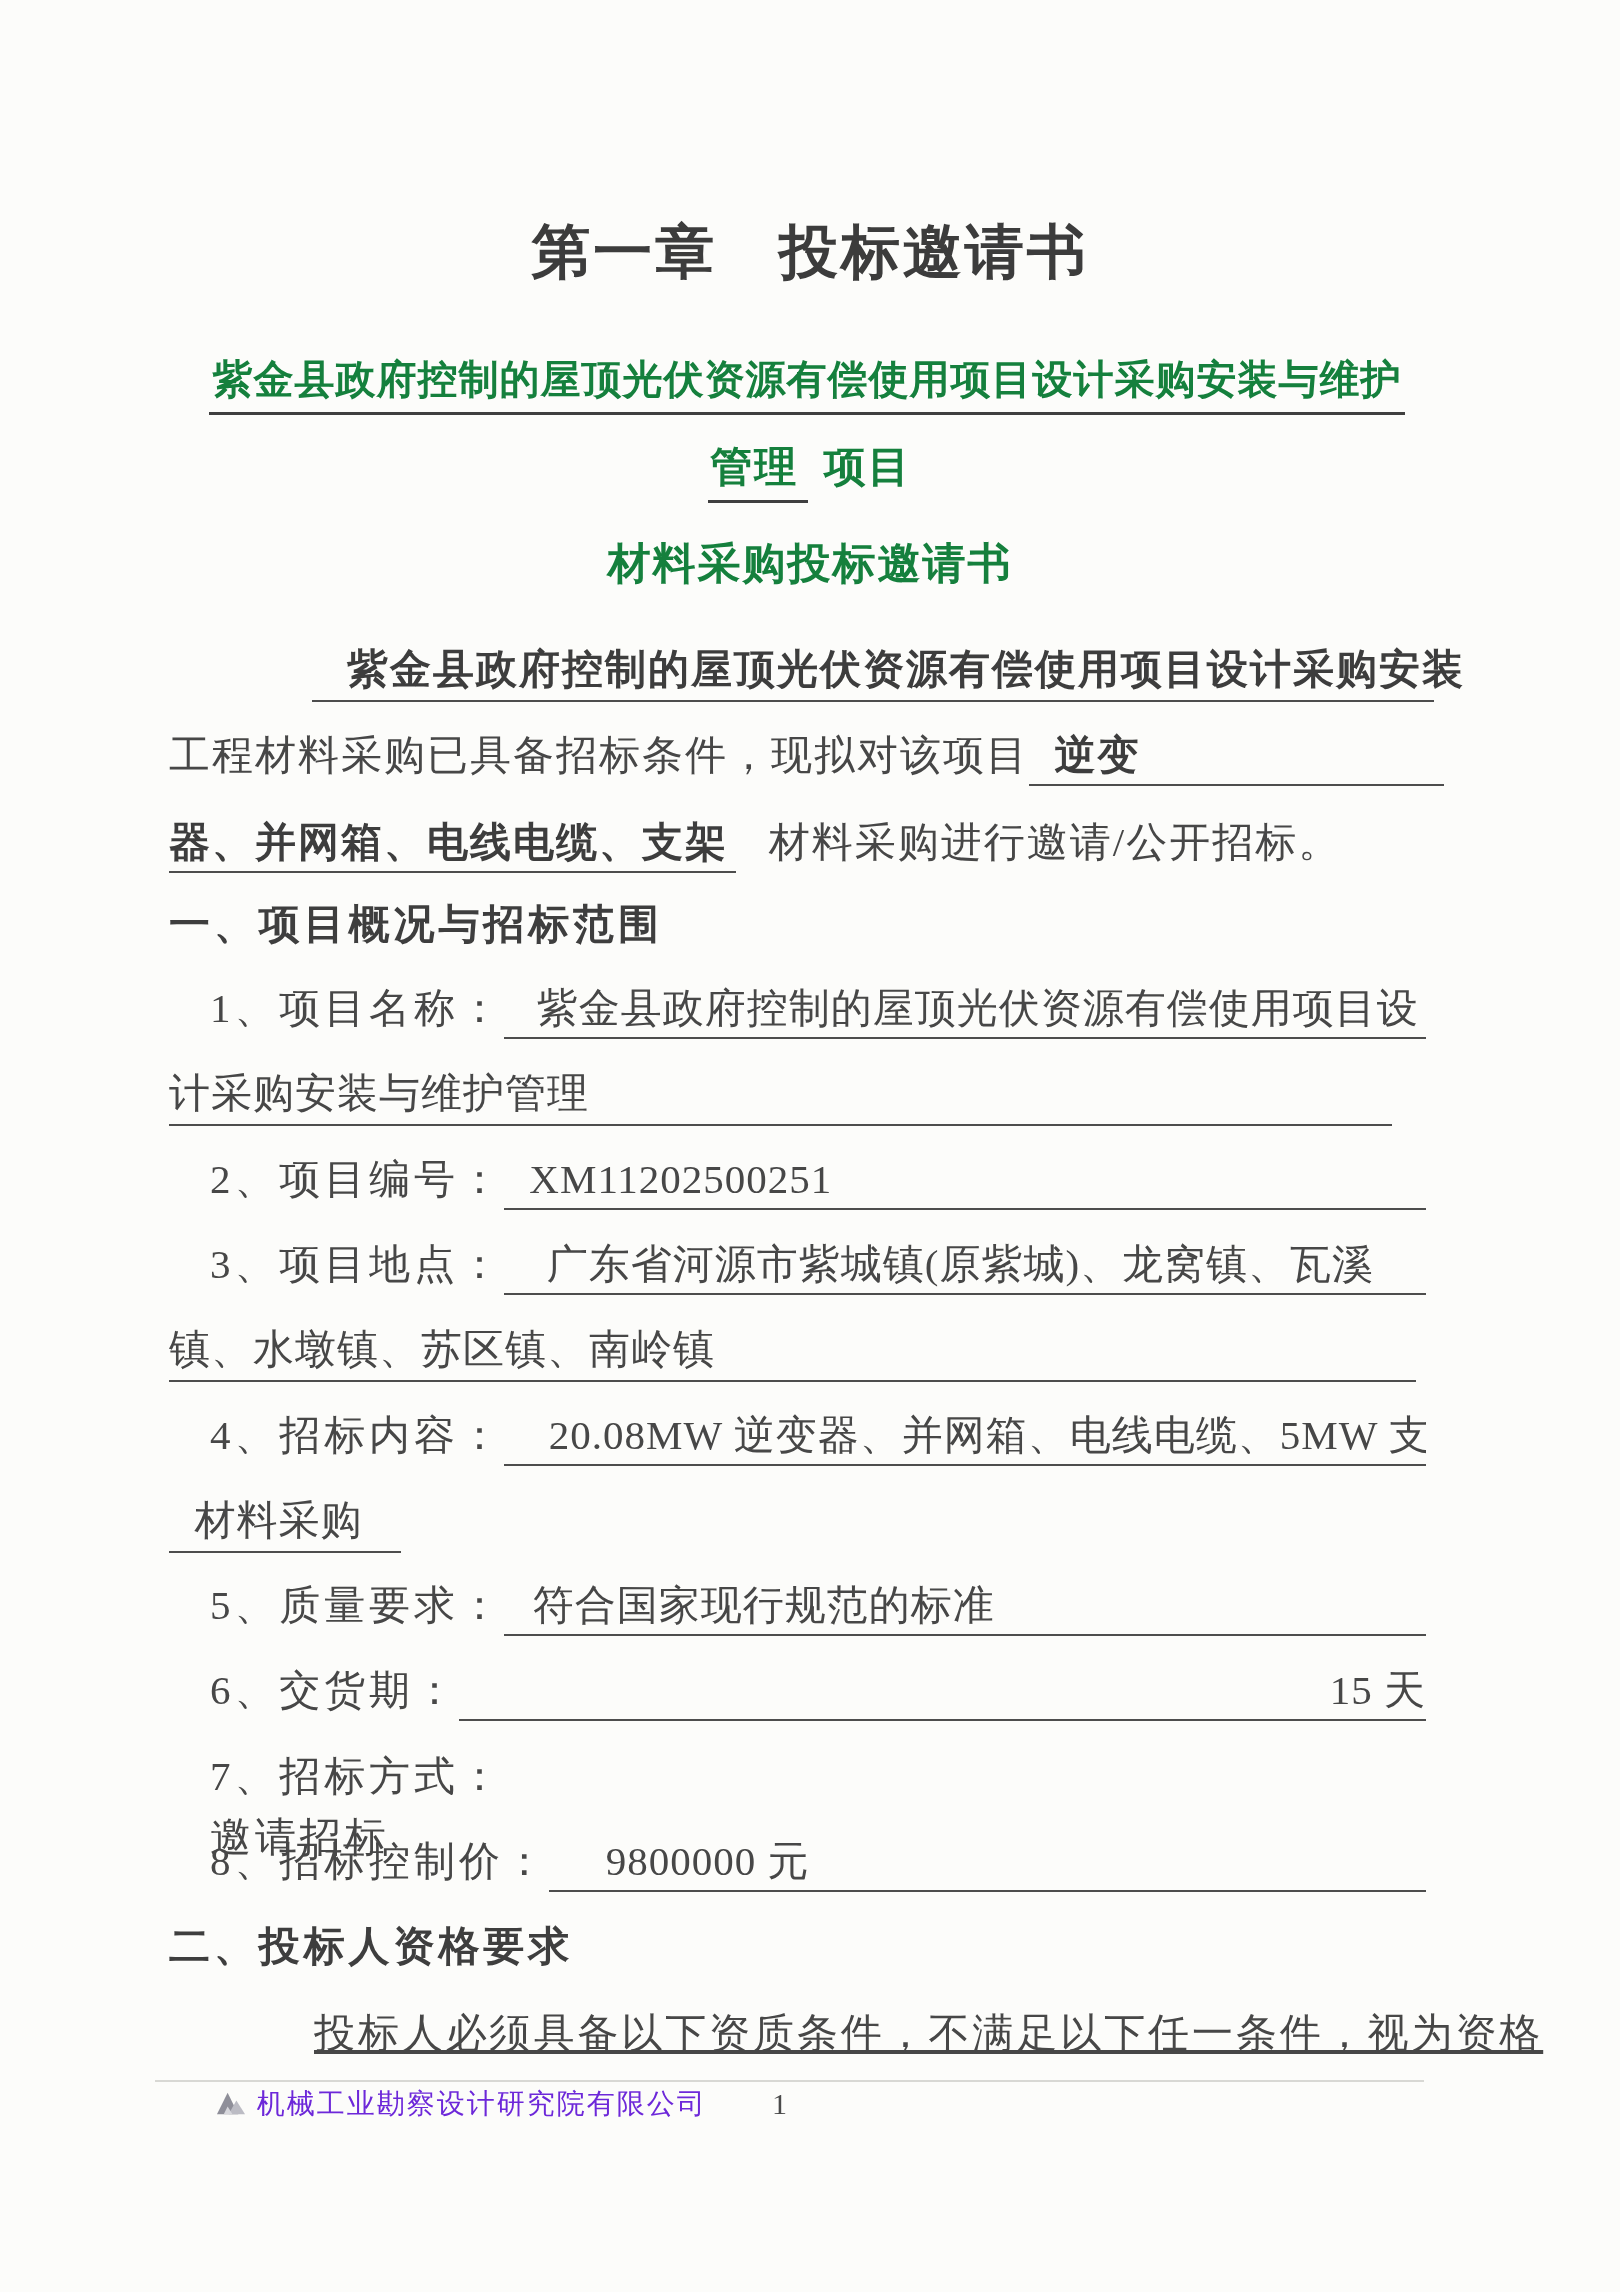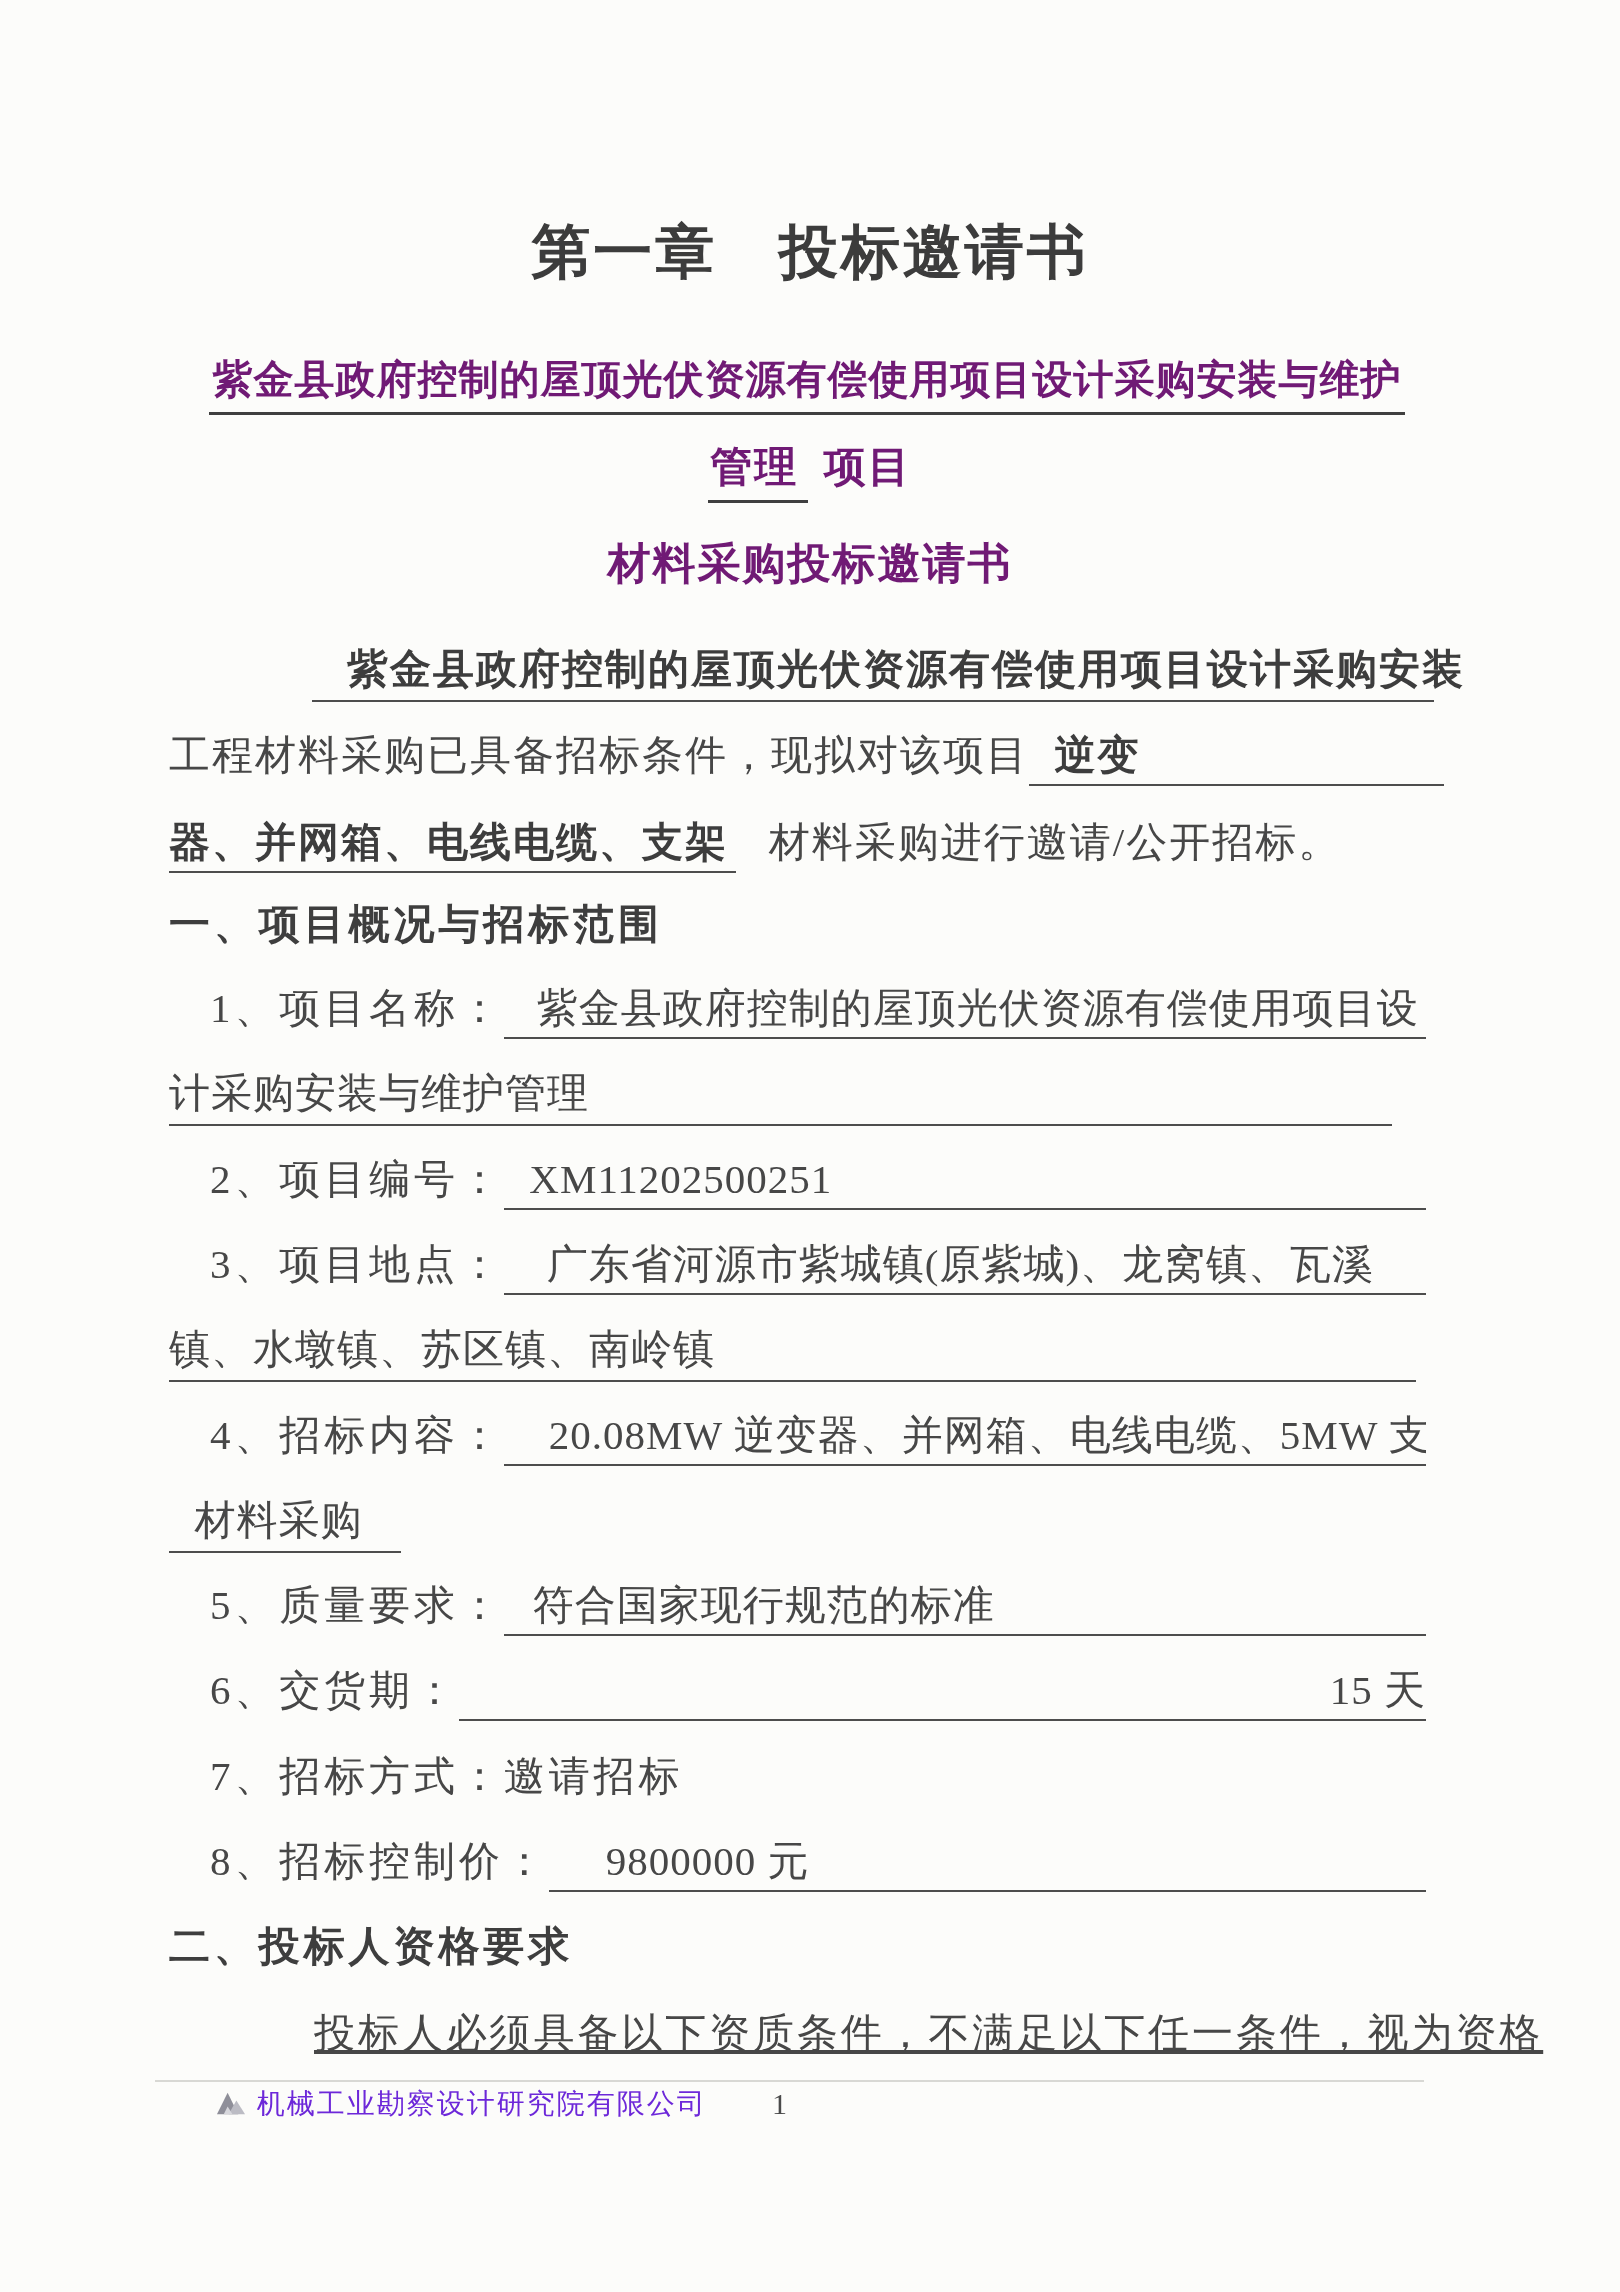--- a/index.html
+++ b/index.html
@@ -14,21 +14,21 @@
   }
   .abs { position:absolute; }
   .line {
     position:absolute;
     height:61px; line-height:61px;
     font-size:41px;
     letter-spacing:2px;
     white-space:nowrap;
   }
   .serif  { font-family:"Liberation Serif","DejaVu Serif",serif; }
-  .sansb  { font-family:"Liberation Sans","DejaVu Sans",sans-serif; font-weight:bold; color:#701a75; }
+  .sansb  { font-family:"Liberation Sans","DejaVu Sans",sans-serif; font-weight:bold; color:#15803d; }
   .center { text-align:center; }
 
   
   .chapter-title {
     top:216px; left:0; right:0;
     height:73px; line-height:73px;
     text-align:center;
     font-size:59px; font-weight:bold;
     letter-spacing:2.9px;
     color:#3c3c3c;
@@ -135,21 +135,21 @@
   <div class="line item" style="top:1575px;">
     <span class="lbl">5、质量要求：</span>
     <span class="fill" style="padding-left:29px;">符合国家现行规范的标准</span>
   </div>
 
   <div class="line item" style="top:1660px;text-align:right;">
     <span class="lbl">6、交货期：</span>
     <span class="fill" style="padding-left:37px;">15 天</span>
   </div>
 
-  <div class="line item" style="top:1746px;">
+  <div class="line item" style="top:1746px;flex-direction:column;">
     <span class="lbl">7、招标方式：</span>
     <span style="letter-spacing:3.9px;">邀请招标</span>
   </div>
 
   <div class="line item" style="top:1831px;">
     <span class="lbl">8、招标控制价：</span>
     <span class="fill" style="padding-left:57px;">9800000 元</span>
   </div>
 
   <div class="line sec-head sec2-head">二、投标人资格要求</div>

